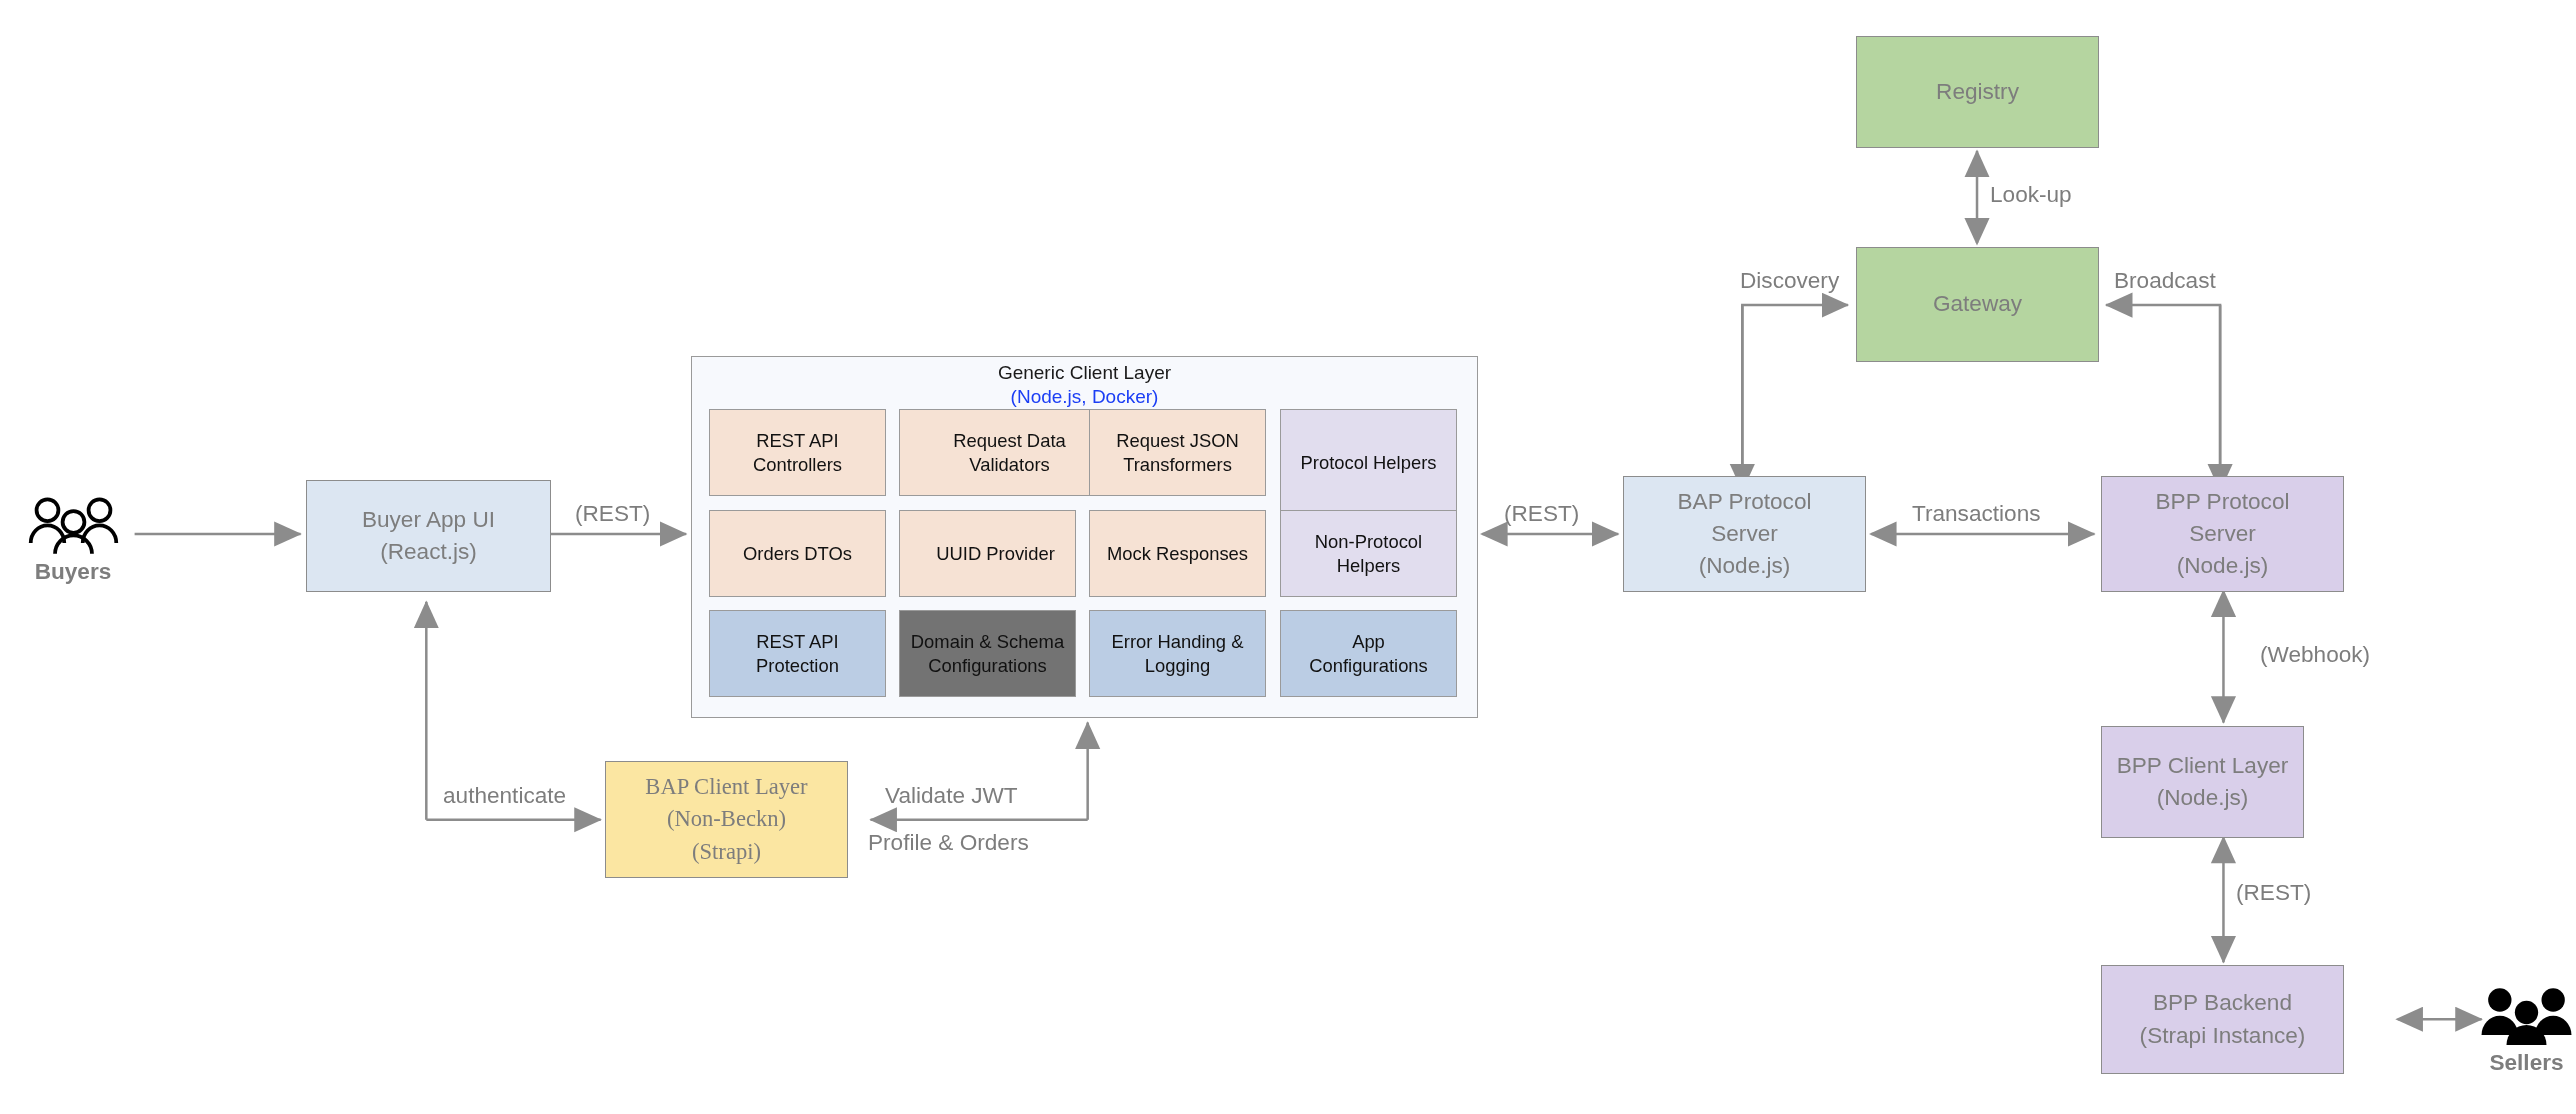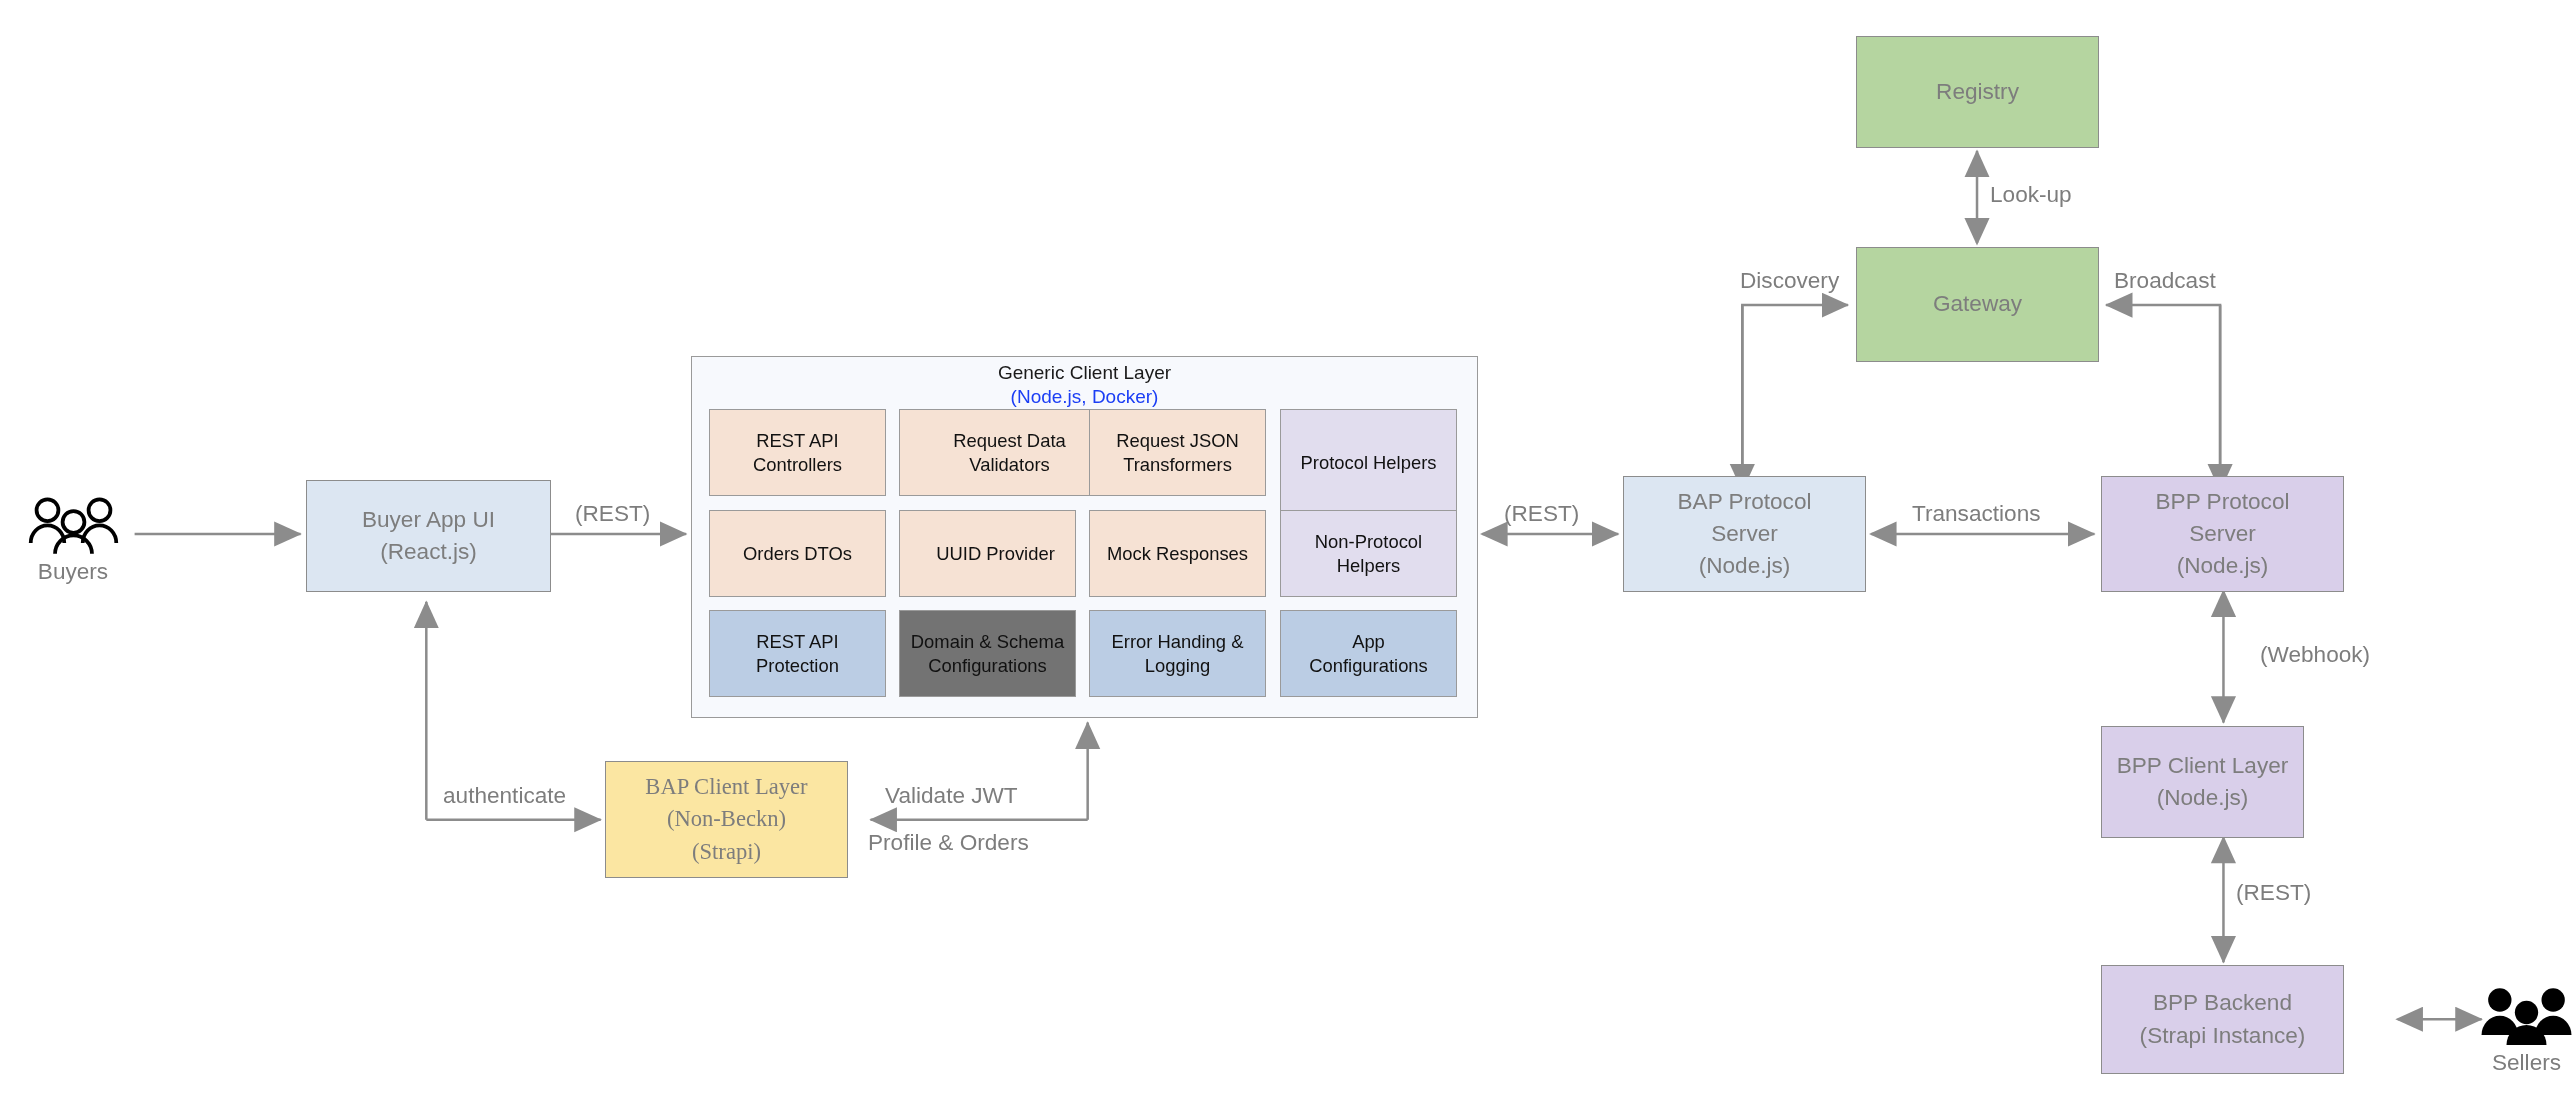--- a/index.html
+++ b/index.html
@@ -77,21 +77,21 @@
   .group-title .tech { color: #1b3ef5; display: block; }
   .actor {
     position: absolute;
     display: flex;
     flex-direction: column;
     align-items: center;
   }
   .actor-label {
     color: #7d7d7d;
     font-size: 22.6px;
-    font-weight: normal;
+    font-weight: bold;
     margin-top: 5px;
     white-space: nowrap;
   }
 </style>
 </head>
 <body>
 
 <div id="canvas">
 
   <svg class="edges" viewBox="0 0 3072 1329">

